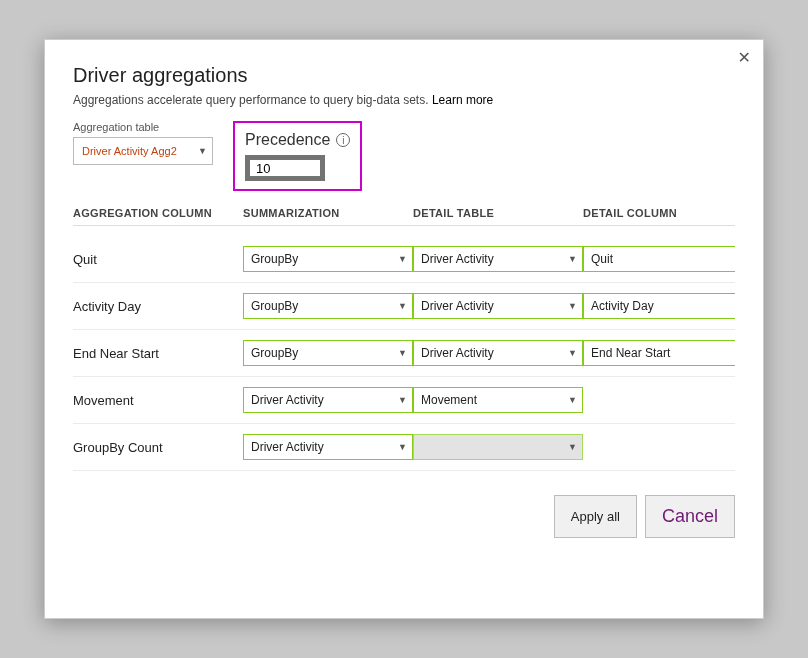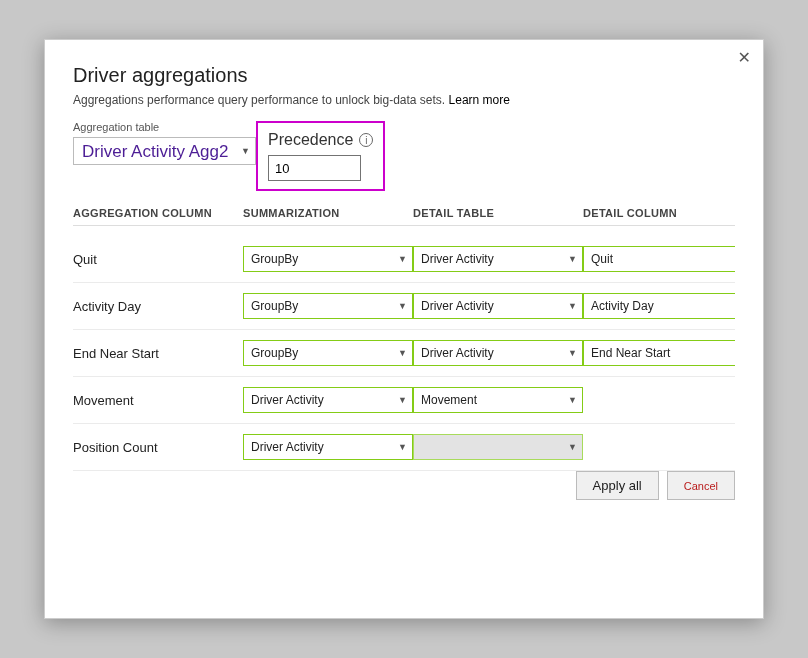--- a/index.html
+++ b/index.html
@@ -45,37 +45,38 @@
       color: #444;
       margin-bottom: 14px;
     }
     .dialog-desc a {
       color: #000000;
       text-decoration: none;
     }
     .top-row {
       display: flex;
       align-items: flex-start;
+      gap: 20px;
       margin-bottom: 16px;
     }
     .field-label {
       font-size: 11px;
       color: #555;
       margin-bottom: 4px;
     }
     .aggregation-table-select {
       display: flex;
       flex-direction: column;
     }
     .select-box {
       border: 1px solid #bbb;
       background: #fff;
       padding: 4px 24px 4px 8px;
-      font-size: 17px;
-      color: #4c1d95;
+      font-size: 11px;
+      color: #c2410c;
       appearance: none;
       cursor: pointer;
       position: relative;
       min-width: 140px;
       height: 28px;
     }
     .precedence-box {
       border: 2px solid #cc00cc;
       padding: 8px 10px;
       display: flex;
@@ -97,24 +98,24 @@
       border-radius: 50%;
       border: 1px solid #666;
       display: inline-flex;
       align-items: center;
       justify-content: center;
       font-size: 10px;
       color: #666;
       cursor: default;
     }
     .precedence-input {
-      border: 1px solid #737373;
+      border: 5px solid #737373;
       padding: 3px 6px;
       font-size: 13px;
-      width: 93px;
+      width: 80px;
       height: 26px;
     }
     .table-header-row {
       display: grid;
       grid-template-columns: 170px 170px 170px 170px 40px;
       border-bottom: 1px solid #ddd;
       padding-bottom: 6px;
       margin-bottom: 10px;
     }
     .table-header-cell {
@@ -175,36 +176,37 @@
       width: 100%;
     }
     .row-select.disabled-look {
       background: #d8d8d8;
       color: #888;
     }
     .footer {
       display: flex;
       justify-content: flex-end;
       gap: 8px;
+      margin-top: 24px;
     }
     .btn-apply {
       background: #f0f0f0;
       border: 1px solid #bbb;
       padding: 6px 16px;
       font-size: 13px;
       cursor: pointer;
       color: #222;
     }
     .btn-cancel {
       background: #f0f0f0;
       border: 1px solid #bbb;
-      padding: 4px 16px;
-      font-size: 11px;
-      cursor: pointer;
-      color: #b91c1c;
+      padding: 10px 16px;
+      font-size: 18px;
+      cursor: pointer;
+      color: #701a75;
     }
     .select-wrapper-agg-table {
       position: relative;
       display: inline-block;
     }
     .select-wrapper-agg-table::after {
       content: '▼';
       font-size: 9px;
       position: absolute;
       right: 6px;
@@ -215,21 +217,21 @@
     }
   </style>
 </head>
 <body>
 
 <div class="dialog">
   <button class="close-btn">✕</button>
 
   <div class="dialog-title">Driver aggregations</div>
   <div class="dialog-desc">
-    <span>Aggregations performance query performance to unlock big-data sets.</span>
+    <span>Aggregations accelerate query performance to query big-data sets.</span>
     <a href="#">Learn more</a>
   </div>
 
   <div class="top-row">
     <div class="aggregation-table-select">
       <div class="field-label">Aggregation table</div>
       <div class="select-wrapper-agg-table">
         <select class="select-box">
           <option>Driver Activity Agg2</option>
         </select>
@@ -324,21 +326,21 @@
       </div>
       <div class="select-wrapper">
         <select class="row-select">
           <option>Movement</option><option>Quit</option><option>Activity Day</option><option>End Near Start</option>
         </select>
       </div>
 
     </div>
 
     <div class="data-row">
-      <div class="agg-col-name">Position Count</div>
+      <div class="agg-col-name">GroupBy Count</div>
       <div class="select-wrapper">
         <select class="row-select">
           <option>Driver Activity</option>
         </select>
       </div>
       <div class="select-wrapper">
         <select class="row-select disabled-look" disabled="">
           <option></option>
         </select>
       </div>

